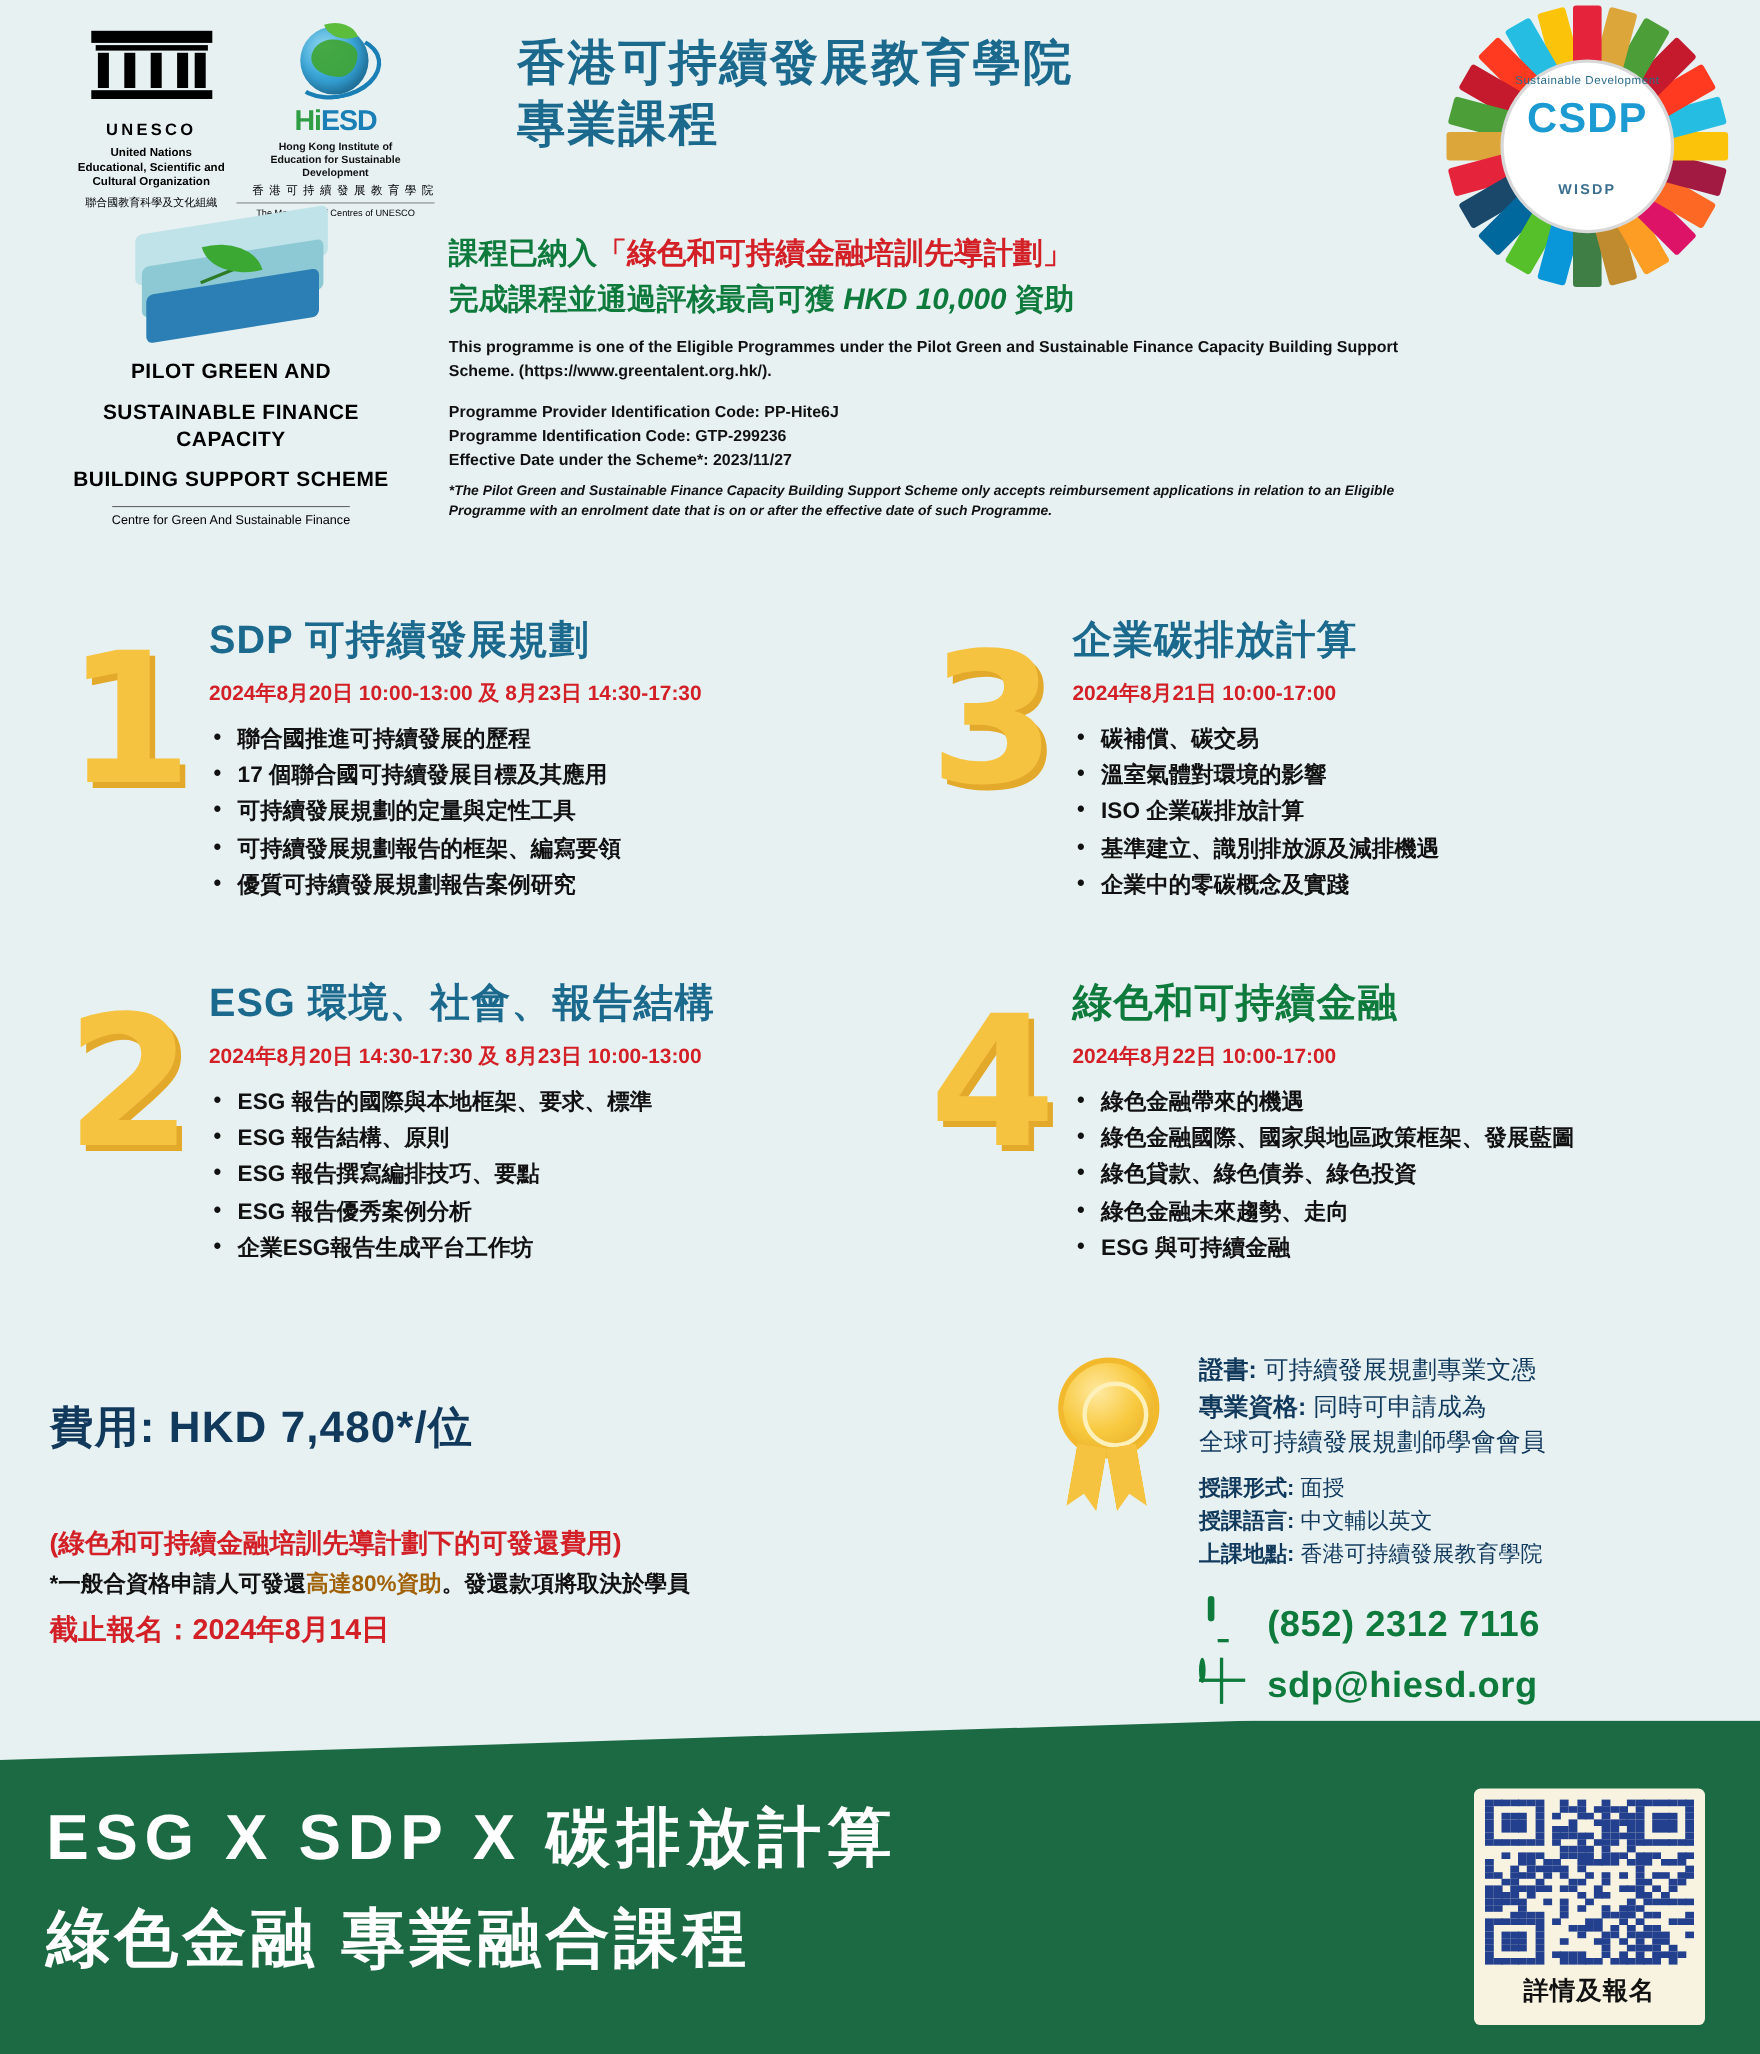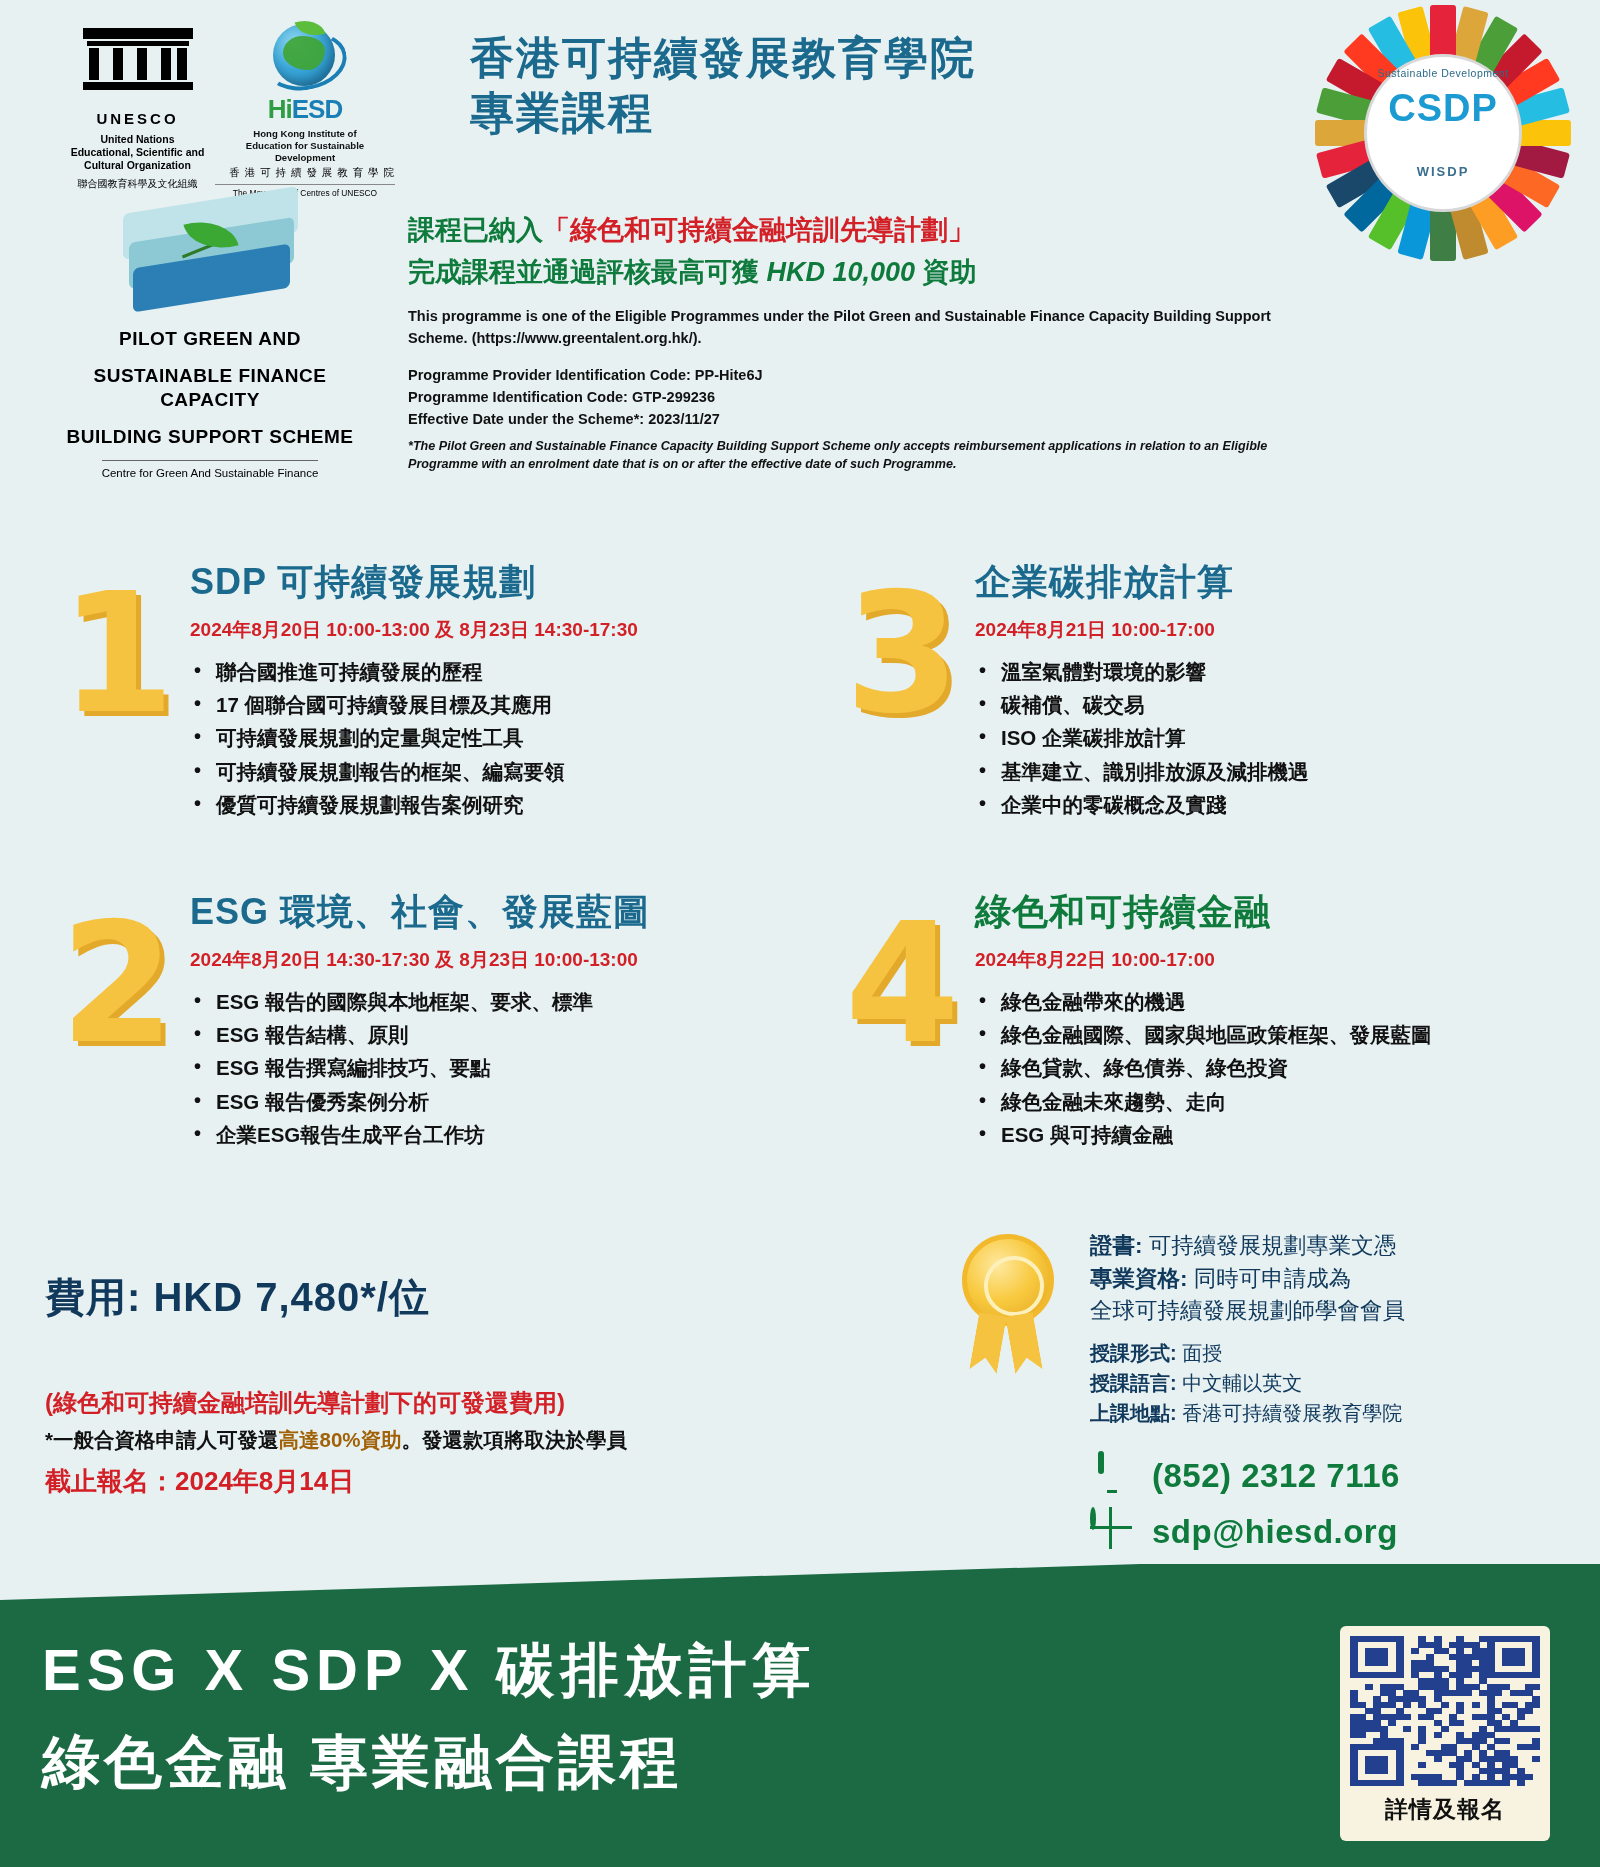--- a/index.html
+++ b/index.html
@@ -337,33 +337,33 @@
         </ul>
       </div>
     </div>
 
     <div class="course c2">
       <div class="num">3</div>
       <div class="c-body">
         <div class="c-title">企業碳排放計算</div>
         <div class="c-date">2024年8月21日 10:00-17:00</div>
         <ul class="c-list">
+          <li>碳補償、碳交易</li>
           <li>溫室氣體對環境的影響</li>
-          <li>碳補償、碳交易</li>
           <li>ISO 企業碳排放計算</li>
           <li>基準建立、識別排放源及減排機遇</li>
           <li>企業中的零碳概念及實踐</li>
         </ul>
       </div>
     </div>
 
     <div class="course c3">
       <div class="num">2</div>
       <div class="c-body">
-        <div class="c-title">ESG 環境、社會、發展藍圖</div>
+        <div class="c-title">ESG 環境、社會、報告結構</div>
         <div class="c-date">2024年8月20日 14:30-17:30 及 8月23日 10:00-13:00</div>
         <ul class="c-list">
           <li>ESG 報告的國際與本地框架、要求、標準</li>
           <li>ESG 報告結構、原則</li>
           <li>ESG 報告撰寫編排技巧、要點</li>
           <li>ESG 報告優秀案例分析</li>
           <li>企業ESG報告生成平台工作坊</li>
         </ul>
       </div>
     </div>

